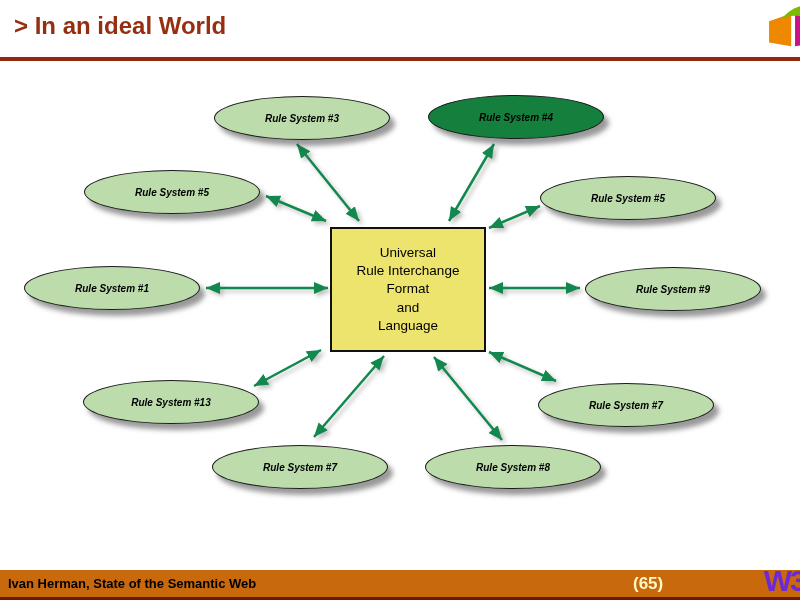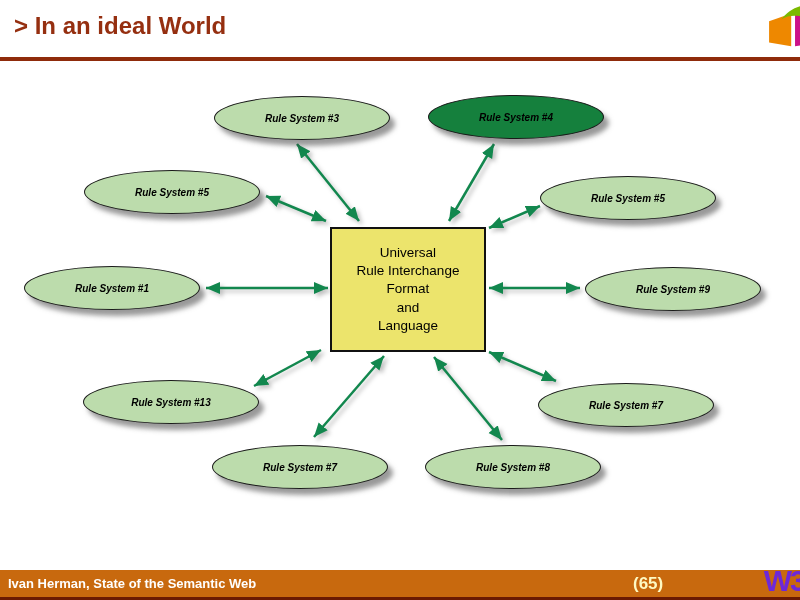--- a/index.html
+++ b/index.html
@@ -13,21 +13,21 @@
   .edges{position:absolute;left:0;top:0;filter:drop-shadow(3px 3px 2px rgba(0,0,0,0.25));}
   .node{position:absolute;border:1.5px solid #1a1a1a;border-radius:50%;
         display:flex;align-items:center;justify-content:center;
         font-weight:bold;font-style:italic;font-size:10px;color:#000;
         box-shadow:5px 6px 5px rgba(70,70,70,0.55);box-sizing:border-box;}
   .hub{position:absolute;border:2px solid #111;display:flex;align-items:center;justify-content:center;
        text-align:center;font-size:13.5px;line-height:1.35;color:#000;box-sizing:border-box;}
   .hub span{white-space:pre-line;}
   .footer{position:absolute;left:0;top:570px;width:800px;height:27px;background:#C8690E;
           display:flex;align-items:center;}
-  .f-left{margin-left:8px;color:#ffffff;font-weight:bold;font-size:13px;}
+  .f-left{margin-left:8px;color:#000000;font-weight:bold;font-size:13px;}
   .f-page{position:absolute;left:633px;color:#fef9c3;font-weight:bold;font-size:17px;}
   .footer-strip{position:absolute;left:0;top:597px;width:800px;height:3px;background:#6B1A02;}
   .w3c{position:absolute;right:8px;top:566px;font-weight:bold;font-size:30px;
        letter-spacing:-2px;line-height:1;}
   .w3c .w3{color:#6d28d9;}
   .w3c .c{color:#ffffff;}
   .w3c .r{font-size:9px;color:#3A2A10;vertical-align:16px;letter-spacing:0;}
 </style>
 </head>
 <body>

